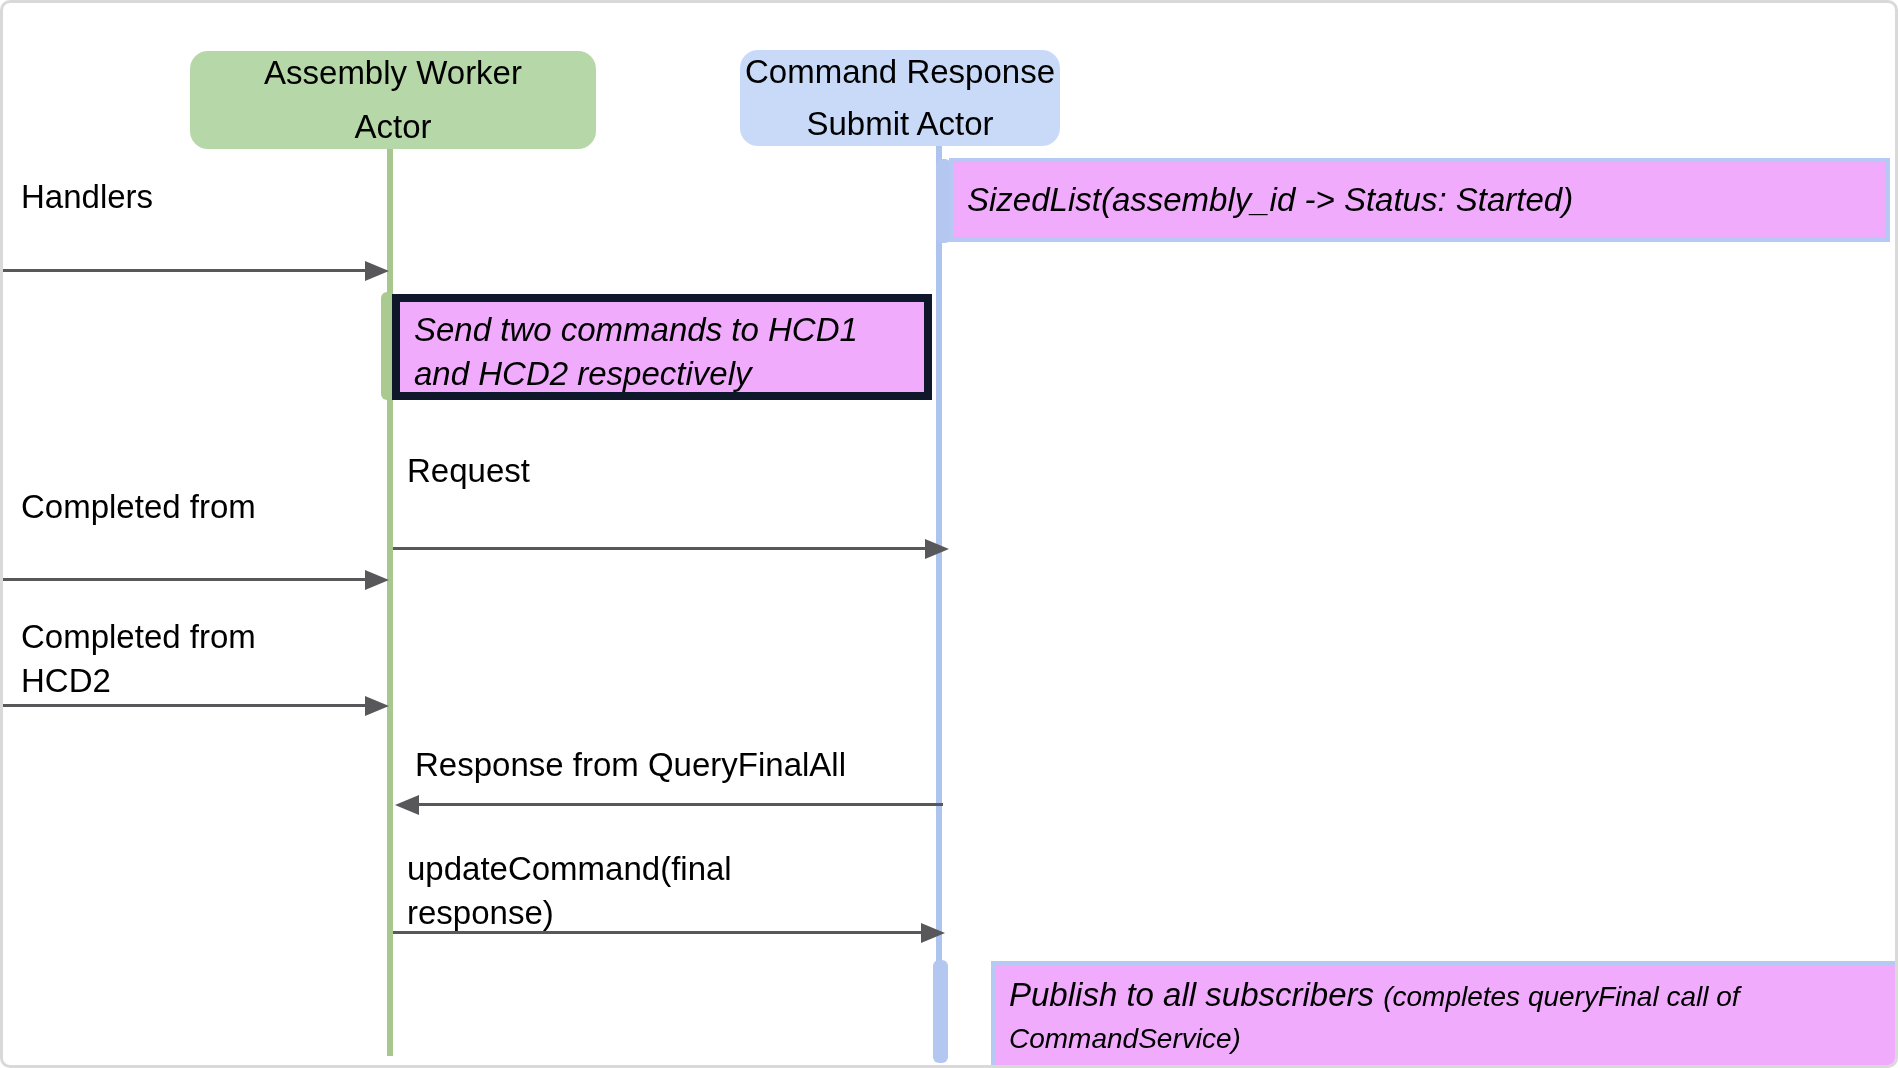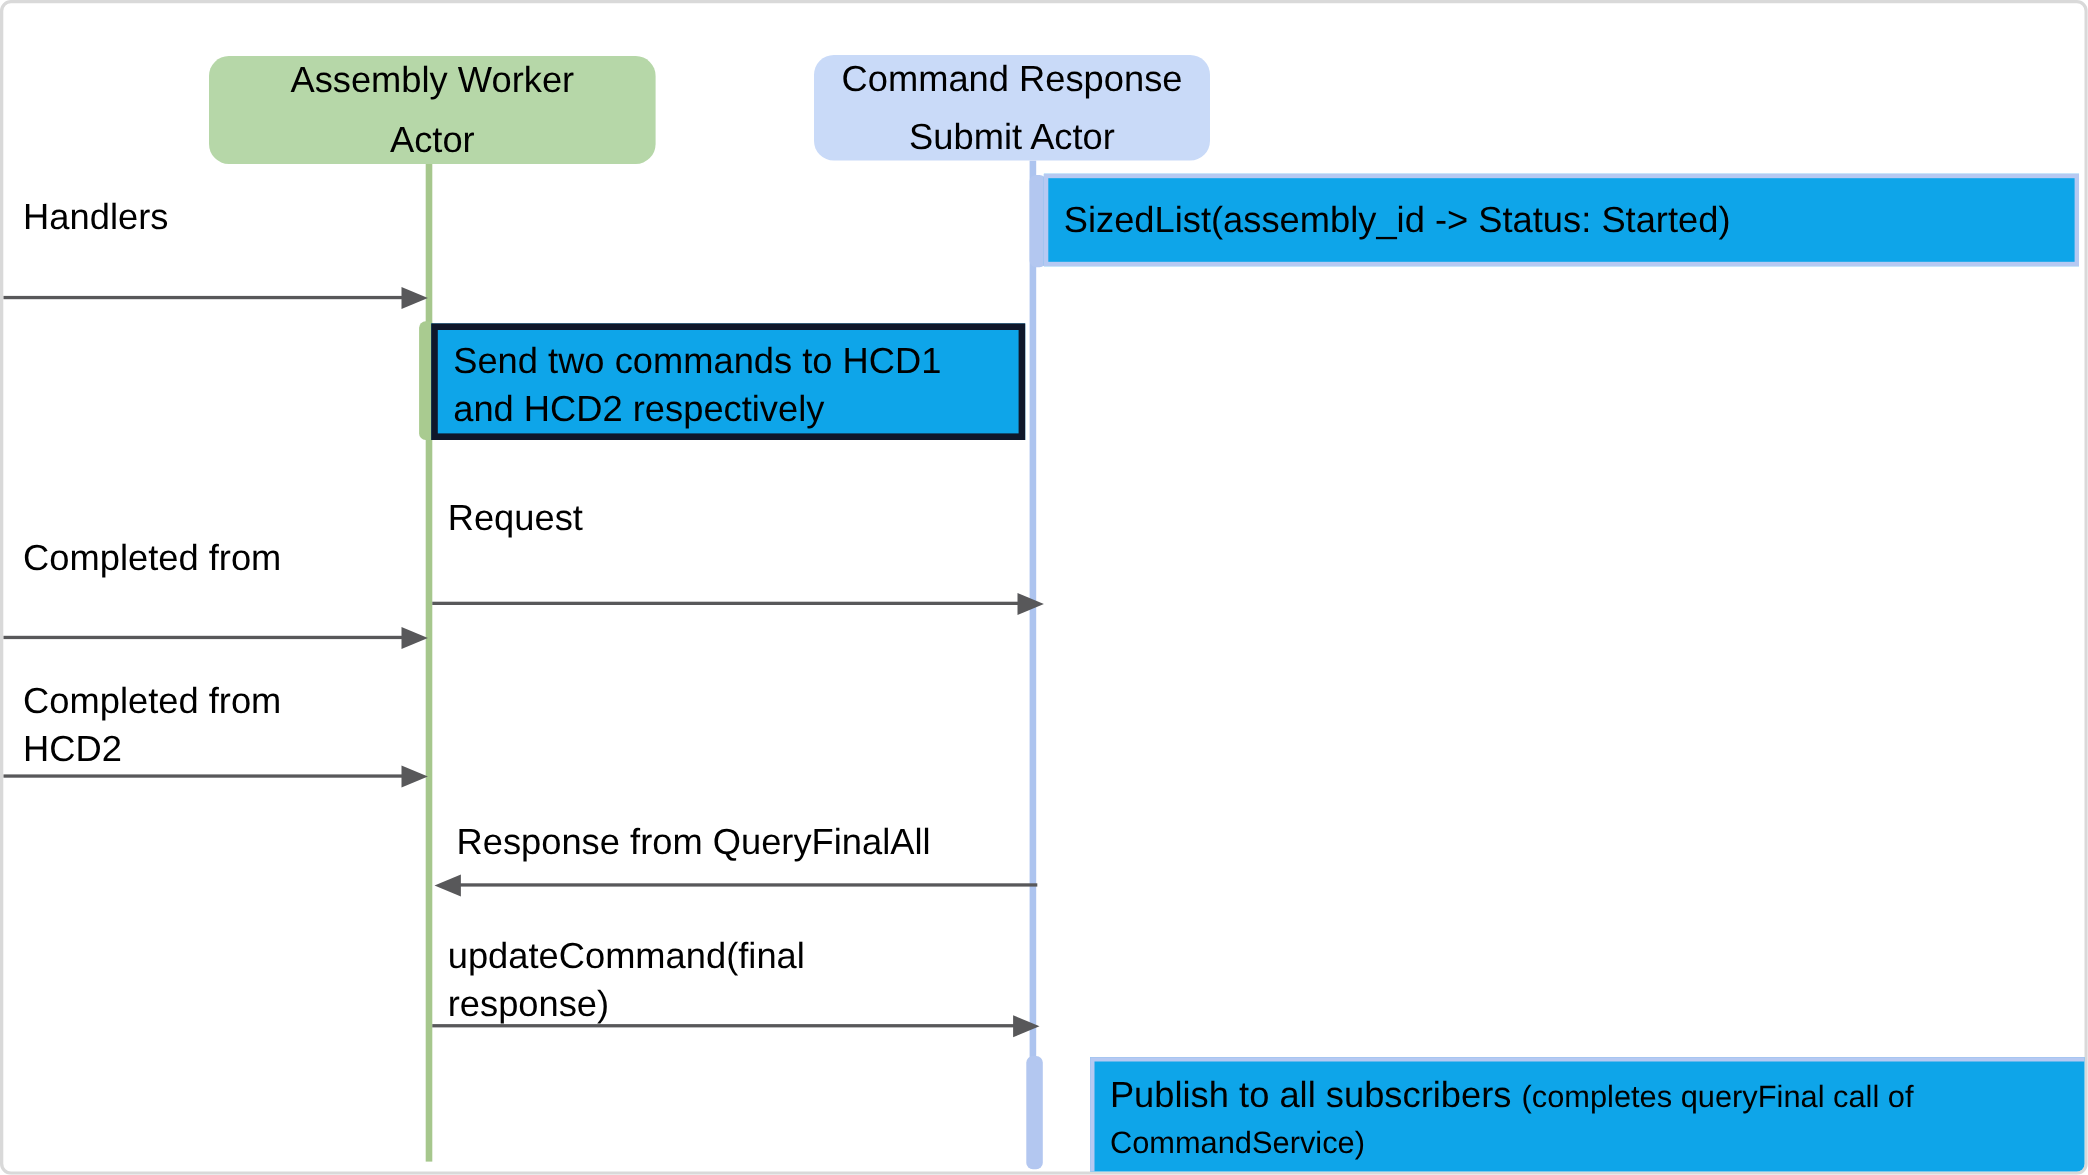--- a/index.html
+++ b/index.html
@@ -17,23 +17,23 @@
   .actor.green{background:#b6d7a8;}
   .actor.blue{background:#c9daf8;}
   
   .lifeline{position:absolute;}
   .lifeline.green{background:#a6c78d;}
   .lifeline.blue{background:#adc4ef;}
   .activation{position:absolute;border-radius:6px;}
   .activation.green{background:#a9cb90;}
   .activation.blue{background:#b3c7f0;}
   
-  .note{position:absolute;background:#0ea5e9;box-sizing:border-box;font-size:33px;line-height:44px;}
+  .note{position:absolute;background:#f0abfc;box-sizing:border-box;font-size:33px;line-height:44px;font-style:italic;}
   .note.blue{border:4px solid #b6c9f2;}
-  .note.green{border:6px solid #0f172a;}
+  .note.green{border:8px solid #0f172a;}
   .note .pad{padding:6px 14px;}
   .vcenter{display:flex;align-items:center;}
   .small{font-size:28px;}
   
   .msg{position:absolute;font-size:33px;line-height:44px;white-space:nowrap;}
   
   .arrow{position:absolute;height:20px;}
   .arrow .shaft{position:absolute;top:8px;height:3px;background:#58585a;}
   .arrow.to-right .shaft{left:0;right:8px;}
   .arrow.to-left .shaft{left:8px;right:0;}
@@ -50,21 +50,21 @@
   <div class="lifeline blue abs" style="left:933px;top:143px;width:6px;height:817px;"></div>
 
   <div class="activation green abs" style="left:378px;top:289px;width:14px;height:108px;"></div>
   <div class="activation blue abs" style="left:933px;top:156px;width:15px;height:84px;"></div>
   <div class="activation blue abs" style="left:930px;top:957px;width:15px;height:103px;"></div>
 
   <div class="actor green" style="left:187px;top:48px;width:406px;height:98px;">
     <div>Assembly Worker</div>
     <div>Actor</div>
   </div>
-  <div class="actor blue" style="left:737px;top:47px;width:360px;height:96px;">
+  <div class="actor blue" style="left:737px;top:47px;width:320px;height:96px;">
     <div>Command Response</div>
     <div>Submit Actor</div>
   </div>
 
   <div class="note blue vcenter" style="left:946px;top:155px;width:941px;height:84px;padding-left:14px;">
     <span>SizedList(assembly_id -&gt; Status: Started)</span>
   </div>
 
   <div class="note green" style="left:389px;top:291px;width:540px;height:106px;">
     <div class="pad">

